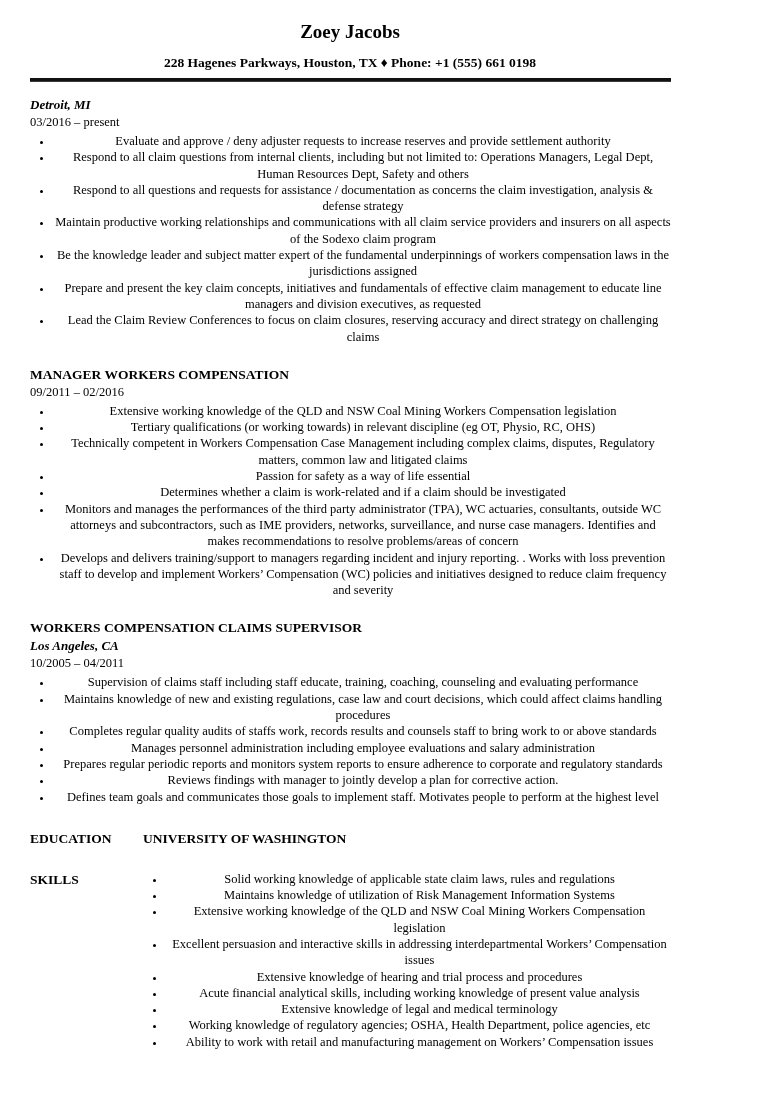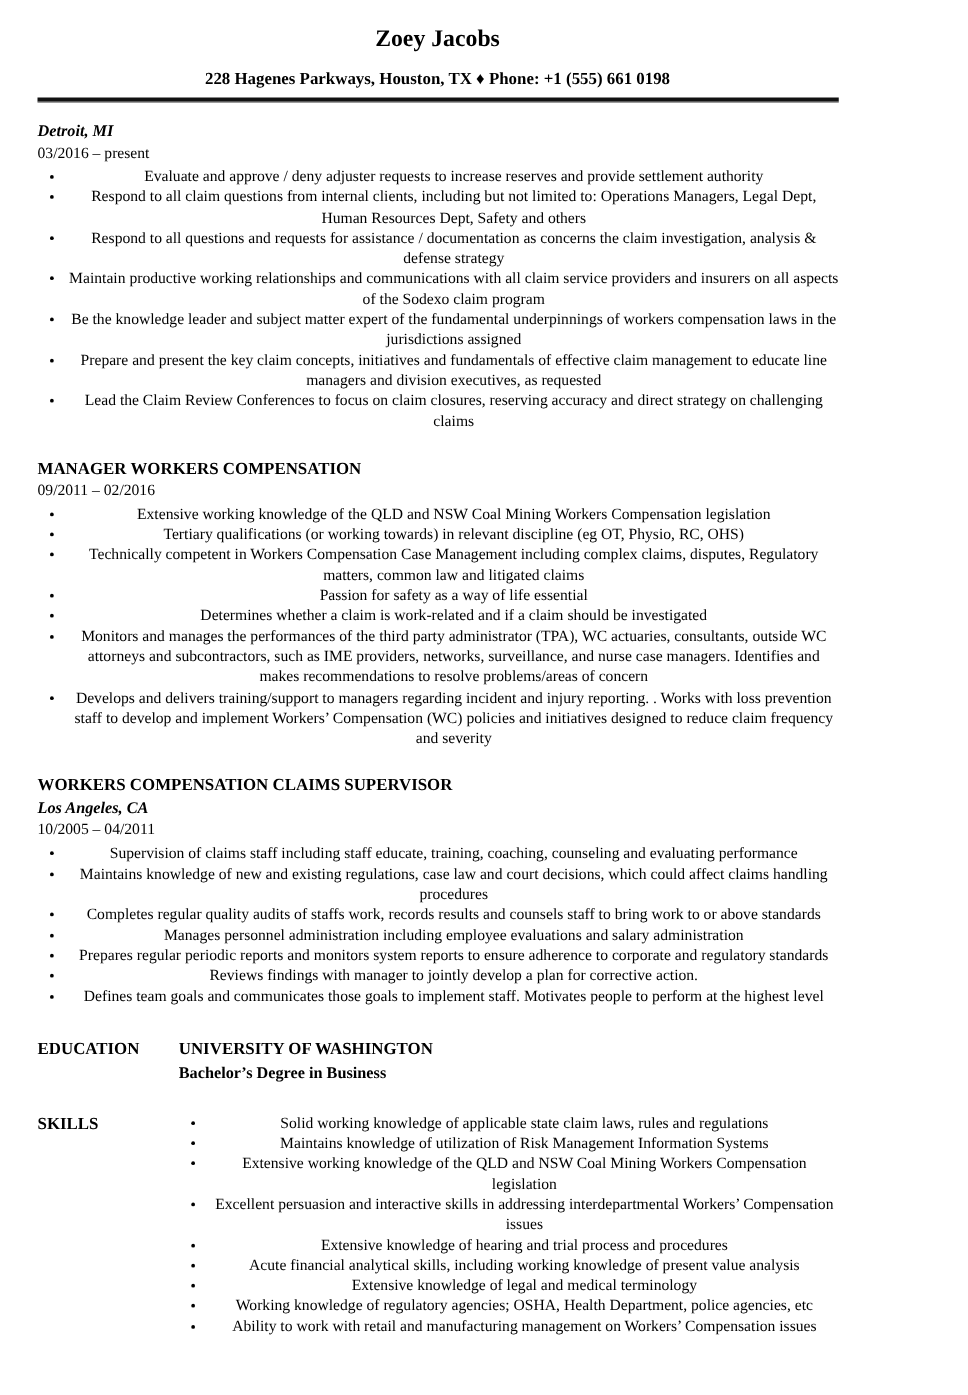--- a/index.html
+++ b/index.html
@@ -110,21 +110,20 @@
         </ul>
       </div>
 
     </div>
   </div>
 
   <div class="section section-education">
     <div class="section-label">EDUCATION</div>
     <div class="section-content">
       <div class="school-name">UNIVERSITY OF WASHINGTON</div>
-      <div class="degree">Bachelor’s Degree in Business</div>
     </div>
   </div>
 
   <div class="section section-skills">
     <div class="section-label">SKILLS</div>
     <div class="section-content">
       <ul class="bullets">
         <li>Solid working knowledge of applicable state claim laws, rules and regulations</li>
         <li>Maintains knowledge of utilization of Risk Management Information Systems</li>
         <li>Extensive working knowledge of the QLD and NSW Coal Mining Workers Compensation legislation</li>

